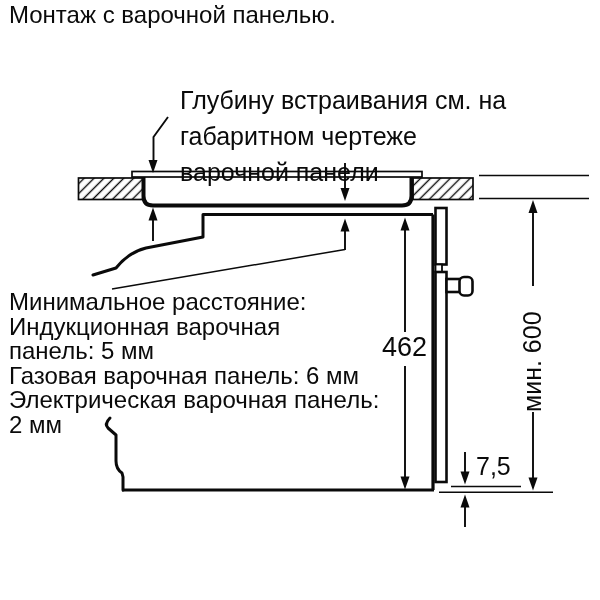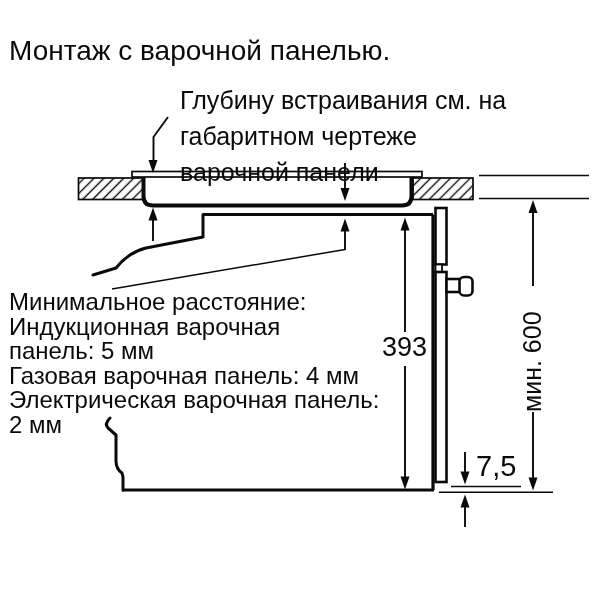--- a/index.html
+++ b/index.html
@@ -1,25 +1,25 @@
 <!DOCTYPE html>
 <html><head>
 <meta charset="utf-8">
 <style>
   html,body{margin:0;padding:0;background:#fff;}
   #stage{
     position:relative;width:600px;height:600px;background:#fff;overflow:hidden;
     font-family:"Liberation Sans","DejaVu Sans",sans-serif;color:#000;
   }
   .txt{position:absolute;color:#0a0a0a;white-space:pre-line;}
-  #title{left:9px;top:1px;font-size:28px;line-height:28px;white-space:nowrap;margin-top:36px;}
+  #title{left:9px;top:1px;font-size:24px;line-height:28px;white-space:nowrap;}
   #depth-note{left:180px;top:82px;font-size:25px;line-height:36px;}
   #min-distance-note{left:9px;top:290px;font-size:24px;line-height:24.6px;width:440px;}
   #dim-577{left:382px;top:334px;font-size:27px;line-height:27px;}
-  #dim-75{left:476px;top:454px;font-size:29px;line-height:25px;}
+  #dim-75{left:476px;top:454px;font-size:25px;line-height:25px;}
   #dim-600{left:520px;top:412px;font-size:25px;line-height:25px;transform:rotate(-90deg);transform-origin:0 0;white-space:nowrap;}
   #footer-note{right:4px;top:565px;font-size:27px;line-height:27px;white-space:nowrap;}
   svg{position:absolute;left:0;top:0;}
 </style>
 </head>
 <body>
 
 <div id="stage">
 
   <svg width="600" height="600" viewBox="0 0 600 600">
@@ -85,19 +85,19 @@
     </g>
   </svg>
 
   <div class="txt" id="title">Монтаж с варочной панелью.</div>
   <div class="txt" id="depth-note">Глубину встраивания см. на
 габаритном чертеже
 варочной панели</div>
   <div class="txt" id="min-distance-note">Минимальное расстояние:
 Индукционная варочная
 панель: 5 мм
-Газовая варочная панель: 4 мм
+Газовая варочная панель: 6 мм
 Электрическая варочная панель:
 2 мм</div>
-  <div class="txt" id="dim-577">393</div>
+  <div class="txt" id="dim-577">462</div>
   <div class="txt" id="dim-600">мин. 600</div>
   <div class="txt" id="dim-75">7,5</div>
 </div>
 
 </body></html>

